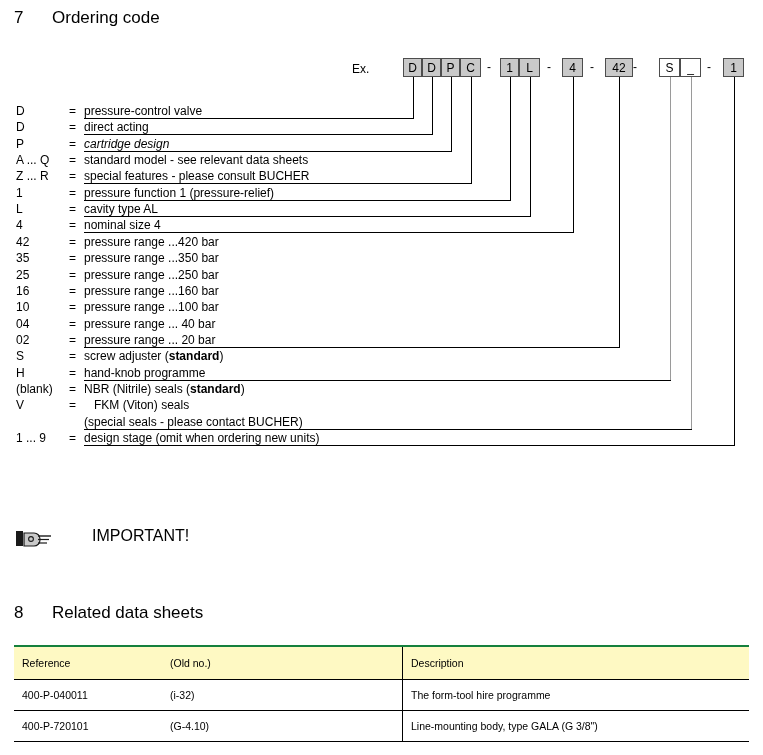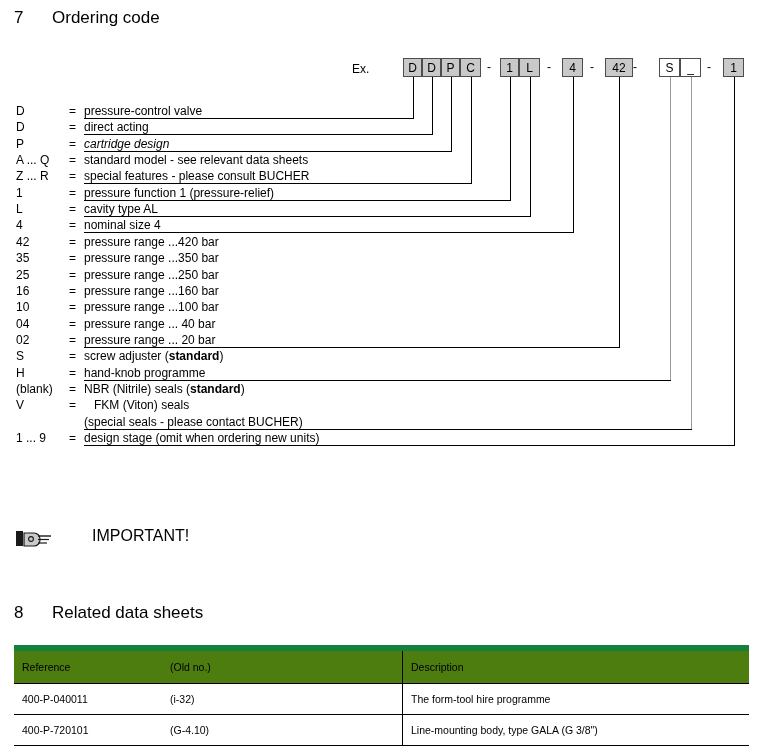--- a/index.html
+++ b/index.html
@@ -118,23 +118,23 @@
   }
   #related-table th,
   #related-table td {
     text-align: left;
     font-weight: normal;
     padding: 5px 0 5px 8px;
     vertical-align: middle;
     white-space: nowrap;
   }
   #related-table thead th {
-    background: #4d7c0f;
+    background: #fef9c3;
     height: 22px;
-    border-top: 6px solid #15803d;
+    border-top: 2px solid #15803d;
     border-bottom: 1px solid #000;
   }
   #related-table tbody td {
     height: 20px;
     border-bottom: 1px solid #000;
   }
   .col-ref  { width: 140px; }
   .col-old  { width: 232px; }
   .col-desc { border-left: 1px solid #000; }
 </style>

